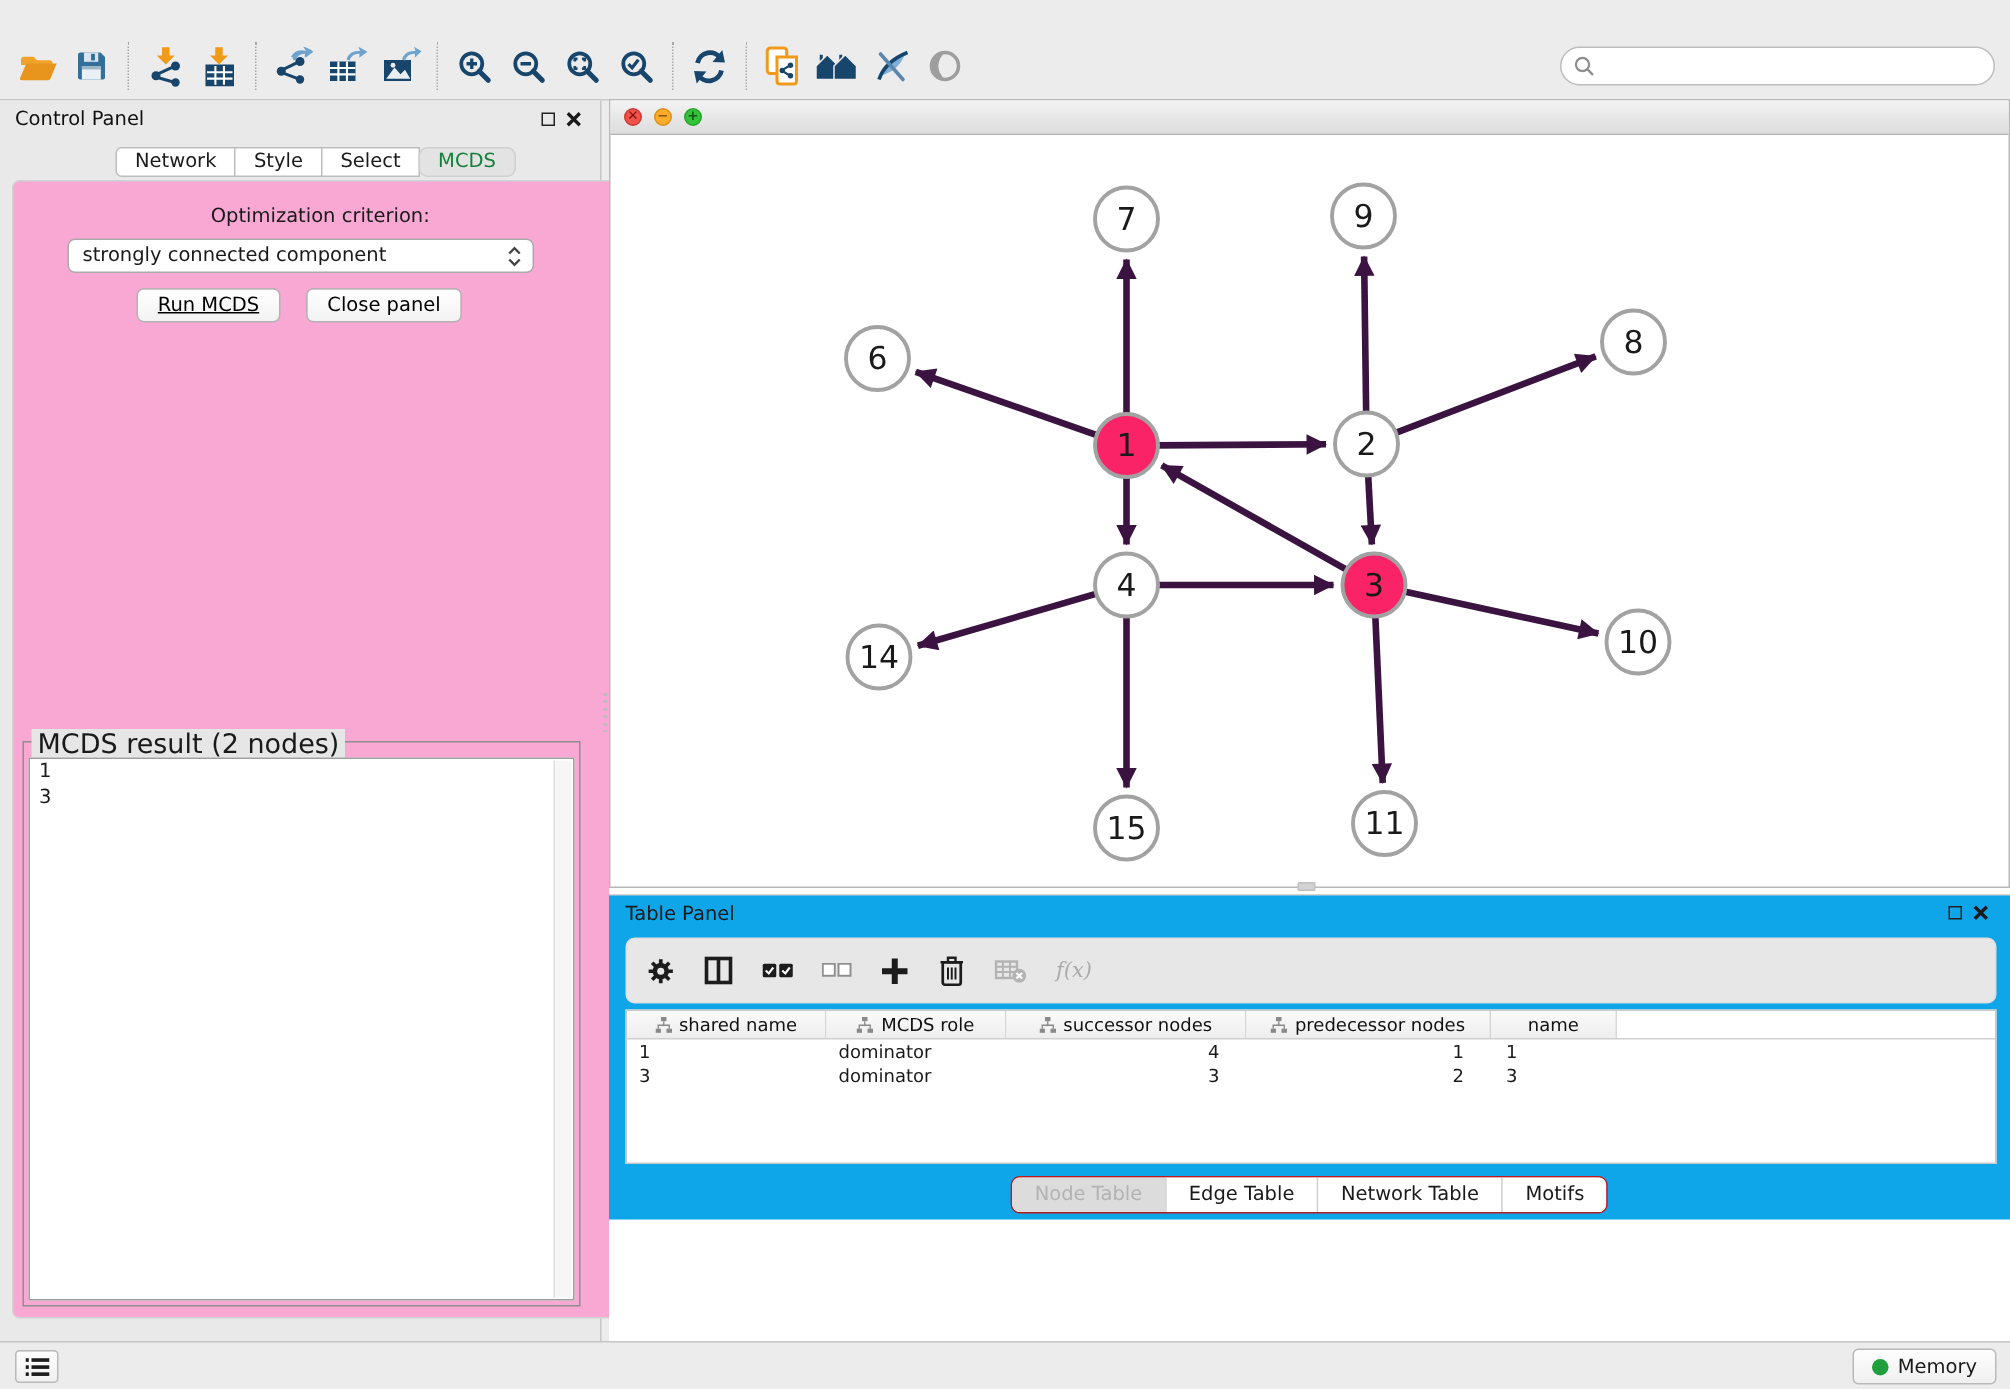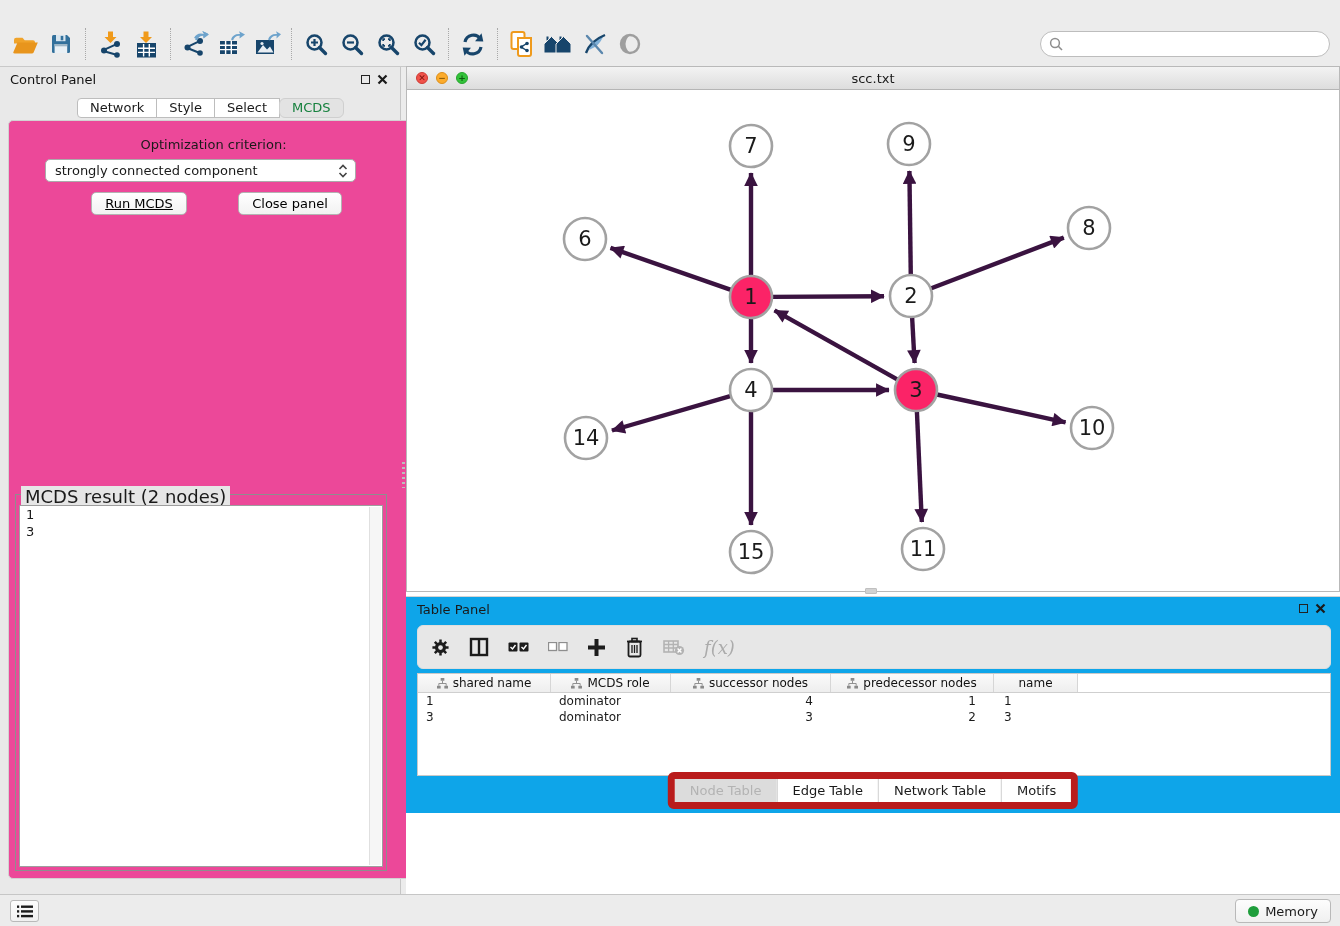--- a/index.html
+++ b/index.html
@@ -28,30 +28,30 @@
   .control-panel { position:absolute; top:67px; left:0; width:401px; height:827px; background:#e9e9e9;
     border-right:1px solid #c6c6c6; }
   .panel-head { position:absolute; top:5px; left:10px; font-size:13px; color:#111; }
   .win-btns { position:absolute; top:7px; right:12px; display:flex; gap:7px; align-items:center; }
   .float-btn { width:9px; height:9px; border:1.6px solid #222; background:transparent; cursor:pointer; }
   .cp-tabs { position:absolute; top:31px; left:77px; display:flex; }
   .cp-tab { height:20px; line-height:18px; padding:0 12px; background:#fff; border:1px solid #bdbdbd;
     margin-left:-1px; font-size:13px; text-align:center; cursor:pointer; }
   .cp-tab:first-child { border-radius:4px 0 0 4px; margin-left:0; }
   .cp-tab.selected { background:#e3e3e3; color:#15803d; border-radius:6px; border-color:#cfcfcf; position:relative; z-index:1; }
-  .cp-body { position:absolute; top:53px; left:8px; width:411px; height:759px; background:#ec4899;
+  .cp-body { position:absolute; top:53px; left:8px; width:411px; height:759px; background:#f9a8d4;
     border:1px solid #d2d2d2; border-radius:5px; }
   .opt-label { position:absolute; top:16px; width:100%; text-align:center; font-size:13px; }
   .opt-select { position:absolute; top:38px; left:36px; width:311px; height:23px; background:#fff;
     border:1px solid #ababab; border-radius:5px; display:flex; align-items:center; padding-left:9px; cursor:pointer; }
   .opt-select .chev { margin-left:auto; margin-right:7px; }
   .cp-btn { position:absolute; top:71px; height:23px; background:linear-gradient(#ffffff,#f2f2f2);
     border:1px solid #b3b3b3; border-radius:5px; font-size:13px; font-family:inherit; cursor:pointer; padding:0 12px; }
   #run-btn { left:82px; width:96px;text-decoration:underline; }
-  #close-btn { left:195px; width:104px;margin-left:34px; }
+  #close-btn { left:195px; width:104px; }
   .result-group { position:absolute; left:6px; top:373px; width:372px; height:377px; border:1px solid #8e8e8e; }
   .result-legend { position:absolute; top:-9px; left:5px; background:#e6e6e6; padding:0 4px; font-size:18px; }
   .result-area { position:absolute; left:3px; right:3px; top:10px; bottom:3px; background:#fff;
     border:1px solid #9e9e9e; overflow:hidden; cursor:text; }
   .result-area .line { padding:1px 0 0 6px; font-size:13px; line-height:16px; }
   .result-scroll { position:absolute; top:1px; bottom:1px; right:1px; width:12px; background:#f6f6f6; border-left:1px solid #e0e0e0; }
 
   
   .v-grip { position:absolute; left:402px; top:462px; width:3px; height:26px;
     background:repeating-linear-gradient(180deg,#bdbdbd 0,#bdbdbd 2px,transparent 2px,transparent 5px); }
@@ -71,31 +71,31 @@
   #graph-svg { display:block; }
   .h-grip { position:absolute; left:458px; bottom:-3px; width:12px; height:6px; background:#d2d2d2; border:1px solid #c0c0c0; border-radius:1px; }
 
   
   .table-panel { position:absolute; left:0; top:530px; width:934px; height:217px; background:#0ea5e9; border-top:1px solid #d4d4d4; }
   .tp-head { position:absolute; top:5px; left:11px; font-size:13px; }
   .tp-toolbar { position:absolute; top:28px; left:11px; right:9px; height:44px; background:#e7e7e7;
     border:1px solid #dedede; border-radius:6px; display:flex; align-items:center; padding-left:13px; }
   .tp-tool { margin-right:19px; display:flex; align-items:center; cursor:pointer; }
   .tp-tool.disabled { cursor:default; }
-  .fx-label { font-family:"DejaVu Serif","Liberation Serif",serif; font-style:italic; font-size:18px; color:#ababab; }
+  .fx-label { font-family:"DejaVu Serif","Liberation Serif",serif; font-style:italic; font-size:14px; color:#ababab; }
   .tp-table { position:absolute; left:11px; right:9px; top:76px; bottom:37px; background:#fff; border:1px solid #c9c9c9; overflow:hidden; }
   .thead { display:flex; height:19px; border-bottom:1px solid #cfcfcf; }
   .th { background:linear-gradient(#fafafa,#eeeeee); border-right:1px solid #d6d6d6; display:flex;
     align-items:center; justify-content:center; gap:5px; font-size:12px; color:#111; cursor:pointer; }
   .trow { display:flex; height:16px; cursor:pointer; }
   .td { font-size:12px; line-height:16px; white-space:nowrap; overflow:hidden; }
   .td.l { padding-left:8px; text-align:left; }
   .td.r { padding-right:18px; text-align:right; }
   .tp-tabs { position:absolute; bottom:4px; left:50%; transform:translateX(-50%); display:flex;
-    border:7px solid #b91c1c; border-radius:6px; overflow:hidden; background:#fff; }
+    border:1px solid #b91c1c; border-radius:6px; overflow:hidden; background:#fff; }
   .tp-tab { height:23px; line-height:23px; padding:0 15px; font-size:13px; border-left:1px solid #d0d0d0; cursor:pointer; background:#fff; }
   .tp-tab:first-child { border-left:none; }
   .tp-tab.selected { background:#dcdcdc; color:#b3b3b3; }
 
   
   .statusbar { position:absolute; left:0; top:894px; width:100%; height:32px; background:#ececec; border-top:1px solid #c6c6c6; }
   .list-btn { position:absolute; left:10px; top:5px; width:29px; height:22px; background:linear-gradient(#fdfdfd,#f0f0f0);
     border:1px solid #b9b9b9; border-radius:3px; display:flex; align-items:center; justify-content:center; cursor:pointer; }
   .mem-btn { position:absolute; right:9px; top:4px; height:24px; background:linear-gradient(#fdfdfd,#f0f0f0);
     border:1px solid #b9b9b9; border-radius:4px; display:flex; align-items:center; gap:6px; padding:0 12px; font-size:13px; cursor:pointer; }
@@ -307,21 +307,20 @@
 
   <div class="v-grip"></div>
 
   <div class="right-area">
 
     <div class="net-frame">
       <div class="net-titlebar">
         <span class="traffic red">✕</span>
         <span class="traffic yellow">−</span>
         <span class="traffic green">+</span>
-        <div class="net-title">scc.txt</div>
       </div>
       <svg id="graph-svg" width="932" height="501">
           <defs>
             <marker id="ah" viewBox="0 0 10 10" refX="9.5" refY="5" markerWidth="3.5" markerHeight="3.1" orient="auto" markerUnits="strokeWidth">
               <path d="M0 0 L10 5 L0 10 z" fill="#3a1340"></path>
             </marker>
           </defs>
           <line x1="344.0" y1="188.0" x2="344.0" y2="83.0" stroke="#3a1340" stroke-width="4.4" marker-end="url(#ah)"></line>
           <line x1="326.1" y1="200.7" x2="203.5" y2="157.9" stroke="#3a1340" stroke-width="4.4" marker-end="url(#ah)"></line>
           <line x1="363.0" y1="206.9" x2="477.0" y2="206.2" stroke="#3a1340" stroke-width="4.4" marker-end="url(#ah)"></line>

